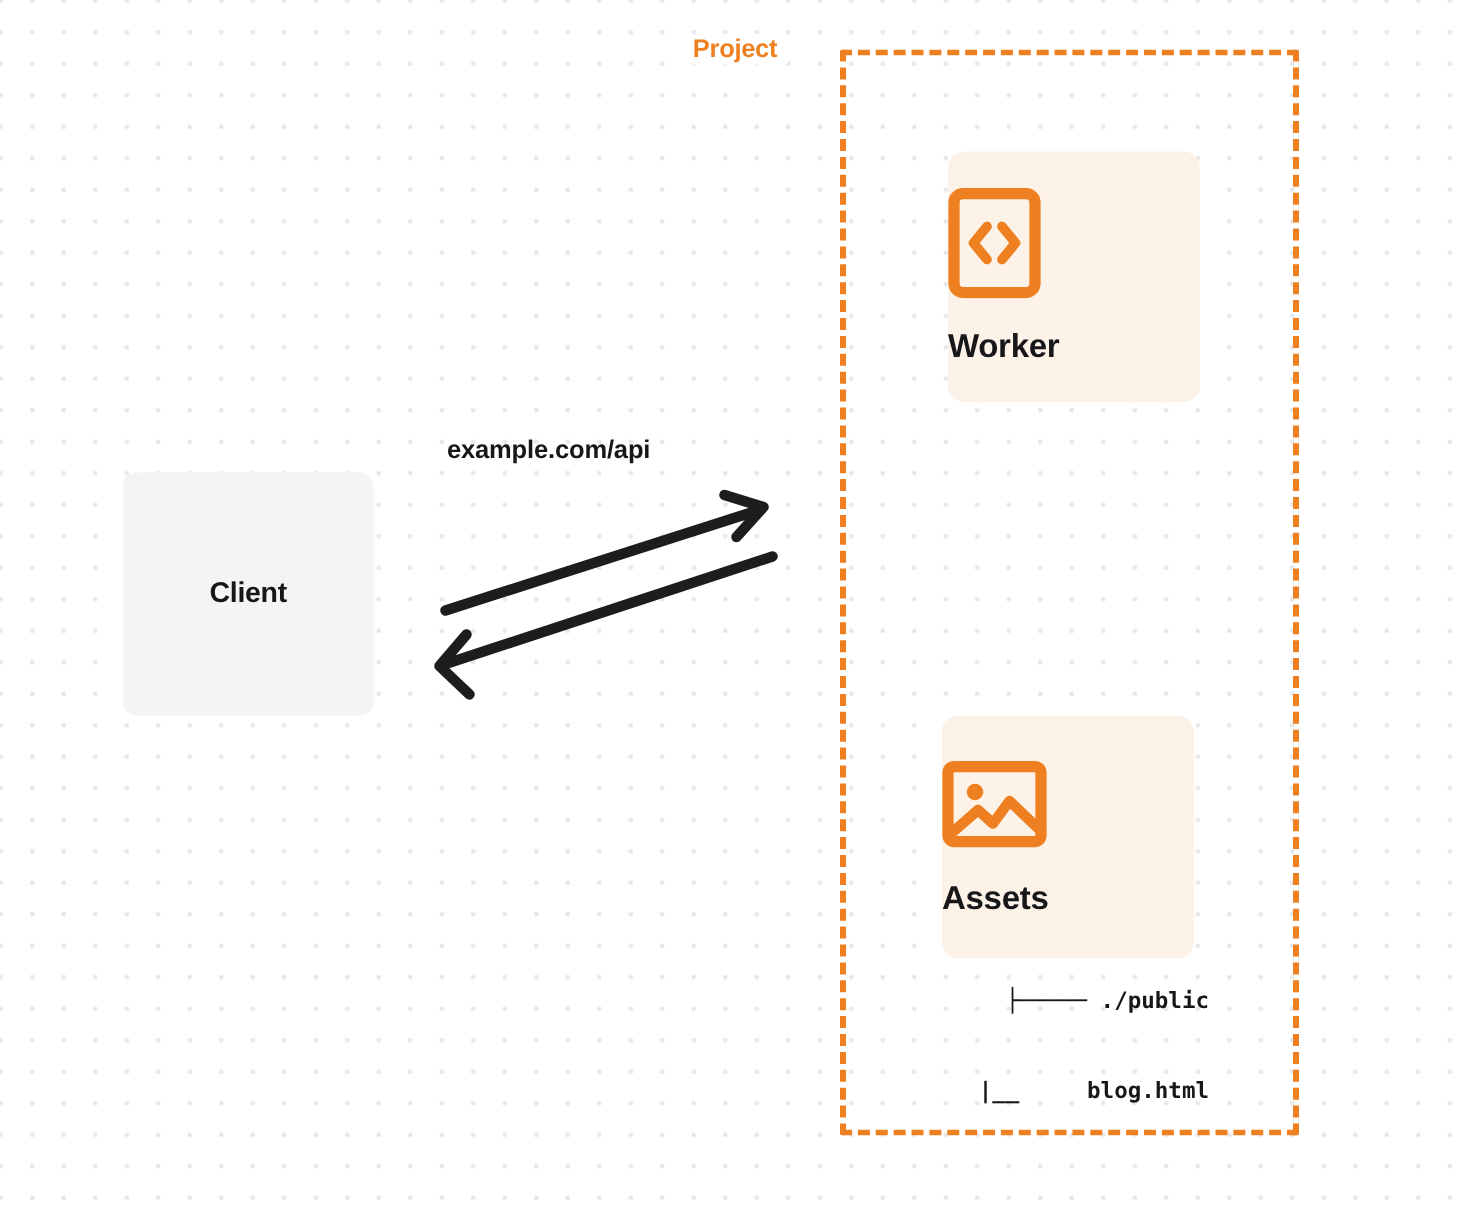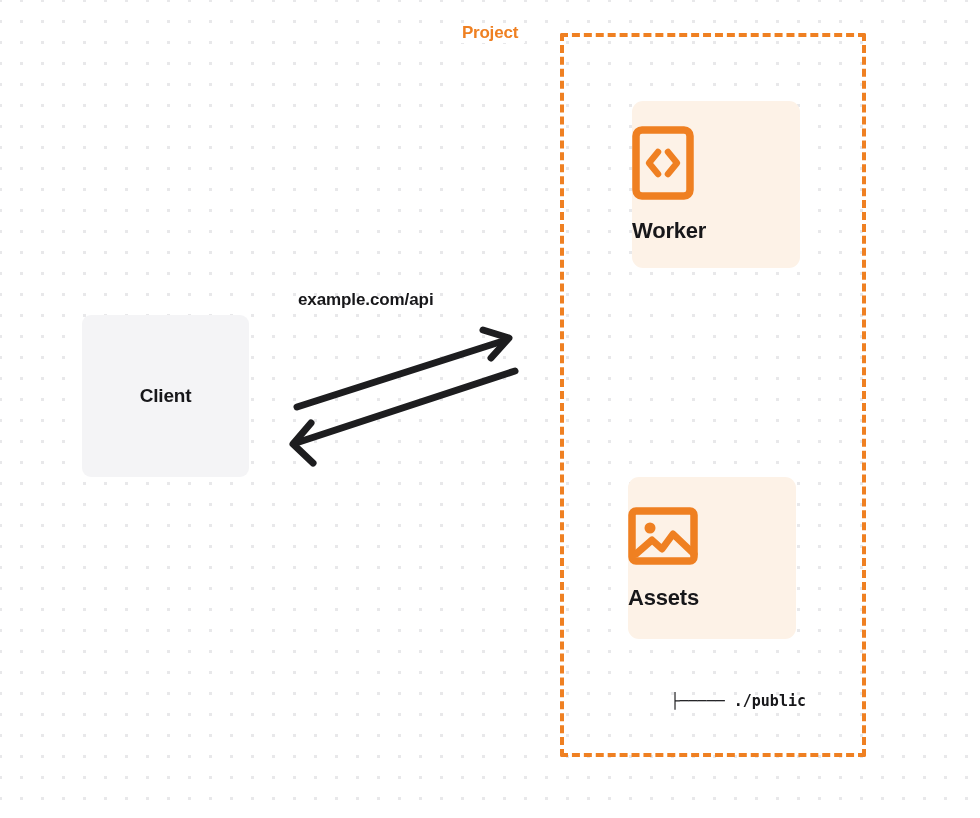--- a/index.html
+++ b/index.html
@@ -136,21 +136,20 @@
     font-family: "DejaVu Sans Mono", "Liberation Mono", monospace;
     font-size: 15px;
     font-weight: bold;
     line-height: 20px;
     color: #17171a;
     text-align: right;
     white-space: pre;
   }
   .file-tree .tree-row {
     display: block;
-    margin-top: 34px;
   }
 </style>
 </head>
 <body>
 
 <div id="canvas">
 
   <div class="client-node">
     <span class="client-label">Client</span>
   </div>
@@ -190,16 +189,17 @@
         <rect x="4" y="6" width="62" height="50" rx="4" ry="4" fill="none" stroke="#ef8022" stroke-width="7.5"></rect>
         <circle cx="22" cy="23" r="5.5" fill="#ef8022"></circle>
         <polyline points="8,49 24,35 34,44 45,29 66,49" fill="none" stroke="#ef8022" stroke-width="7" stroke-linecap="round" stroke-linejoin="round"></polyline>
       </svg>
     </span>
     <span class="service-label">Assets</span>
   </div>
 
   <div class="file-tree">
     <span class="tree-row">├───── ./public</span>
+    <span class="tree-row">|__     blog.html</span>
     
   </div>
 
 </div>
 
 </body></html>

